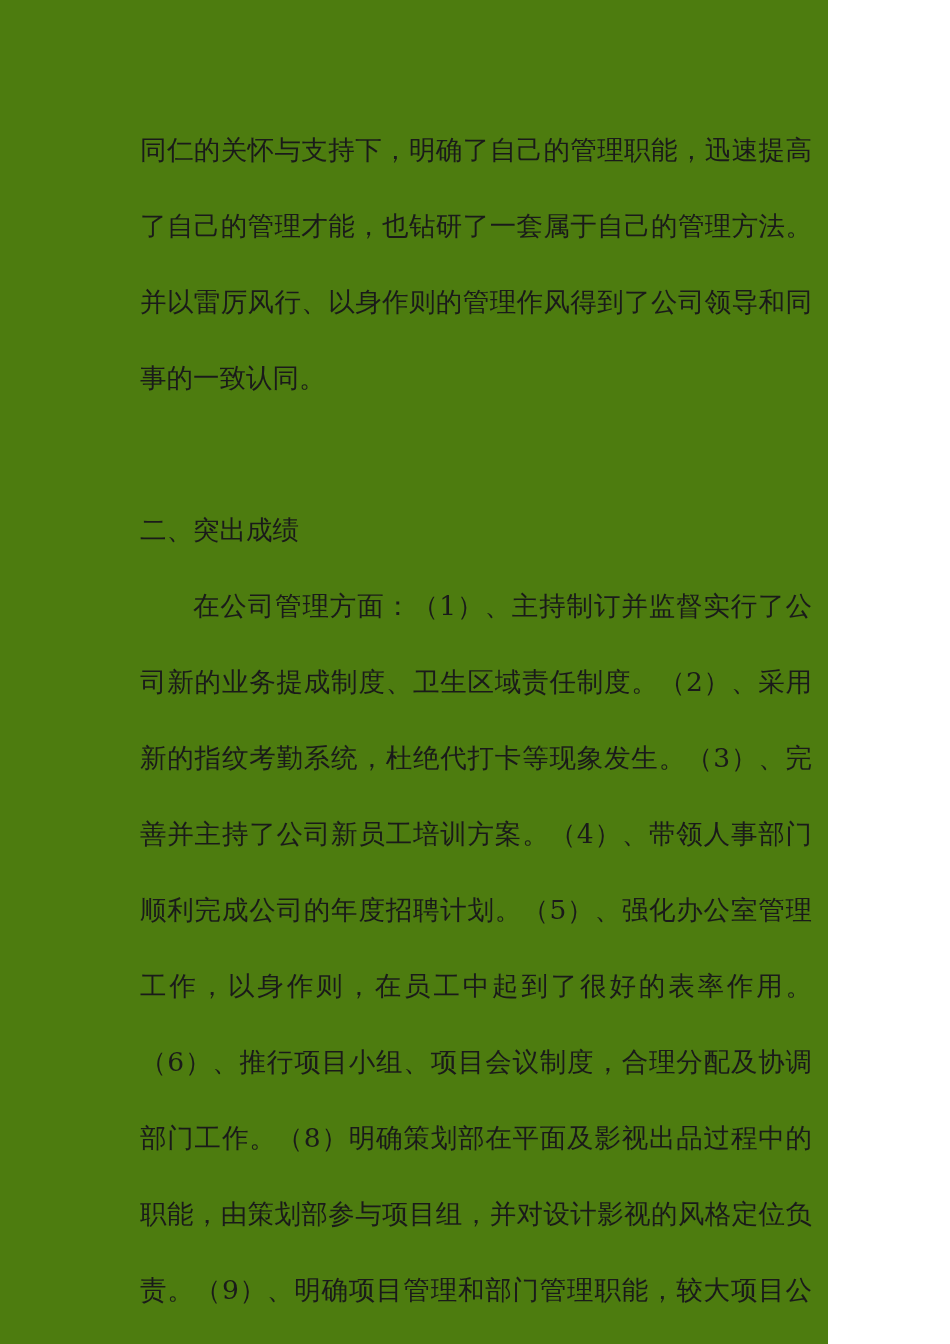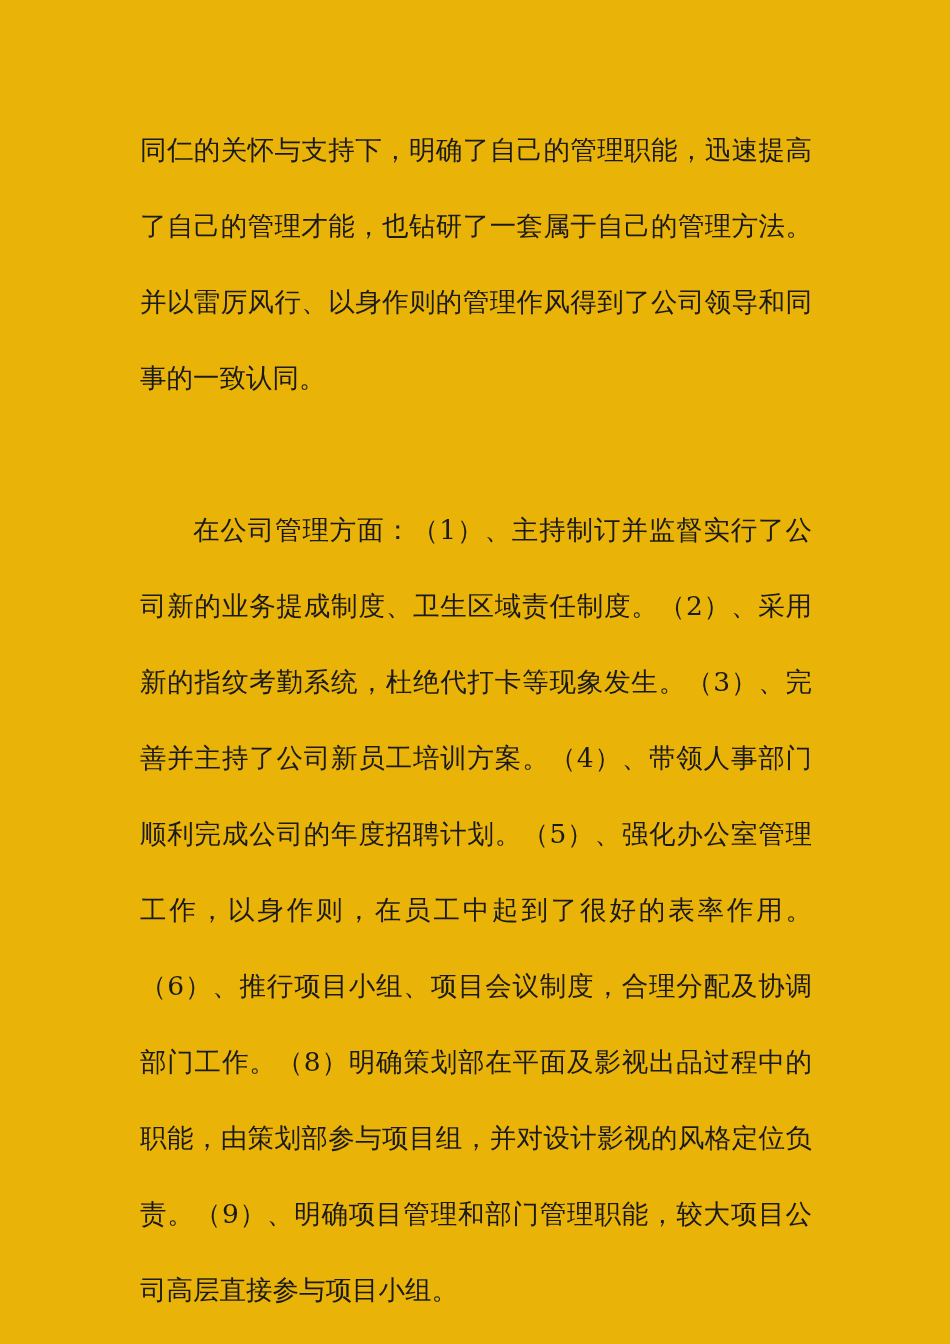--- a/index.html
+++ b/index.html
@@ -3,23 +3,23 @@
 <meta charset="utf-8">
 <title>Document</title>
 <style>
   html, body {
     margin: 0;
     padding: 0;
     background: #ffffff;
   }
   .page {
     position: relative;
-    width: 950px;
+    width: 828px;
     height: 1344px;
-    background: #eab308;
+    background: #4d7c0f;
     overflow: hidden;
     box-sizing: border-box;
   }
   .doc-body {
     position: absolute;
     left: 140px;
     top: 112px;
     width: 672px;
   }
   .para {
@@ -44,17 +44,18 @@
 </head>
 <body>
 
 <div class="page">
   <div class="doc-body">
 
     <p class="para">同仁的关怀与支持下，明确了自己的管理职能，迅速提高了自己的管理才能，也钻研了一套属于自己的管理方法。并以雷厉风行、以身作则的管理作风得到了公司领导和同事的一致认同。</p>
 
     <div class="spacer-line"></div>
 
+    <p class="para">二、突出成绩</p>
 
     <p class="para indent">在公司管理方面：（1）、主持制订并监督实行了公司新的业务提成制度、卫生区域责任制度。（2）、采用新的指纹考勤系统，杜绝代打卡等现象发生。（3）、完善并主持了公司新员工培训方案。（4）、带领人事部门顺利完成公司的年度招聘计划。（5）、强化办公室管理工作，以身作则，在员工中起到了很好的表率作用。（6）、推行项目小组、项目会议制度，合理分配及协调部门工作。（8）明确策划部在平面及影视出品过程中的职能，由策划部参与项目组，并对设计影视的风格定位负责。（9）、明确项目管理和部门管理职能，较大项目公司高层直接参与项目小组。</p>
 
   </div>
 </div>
 
 </body></html>

